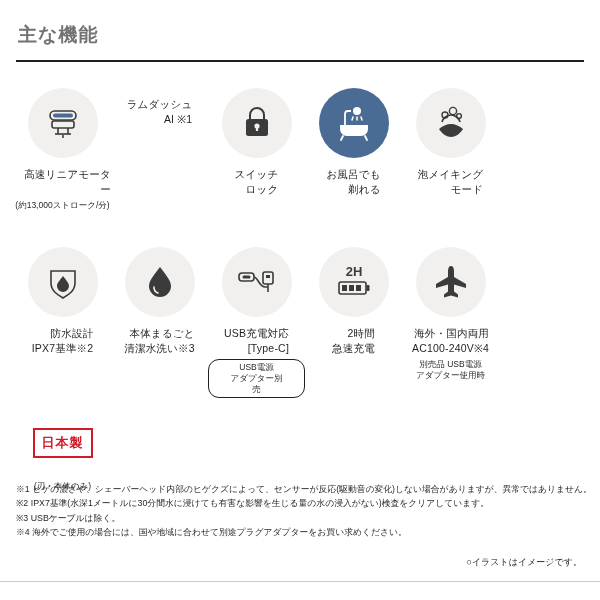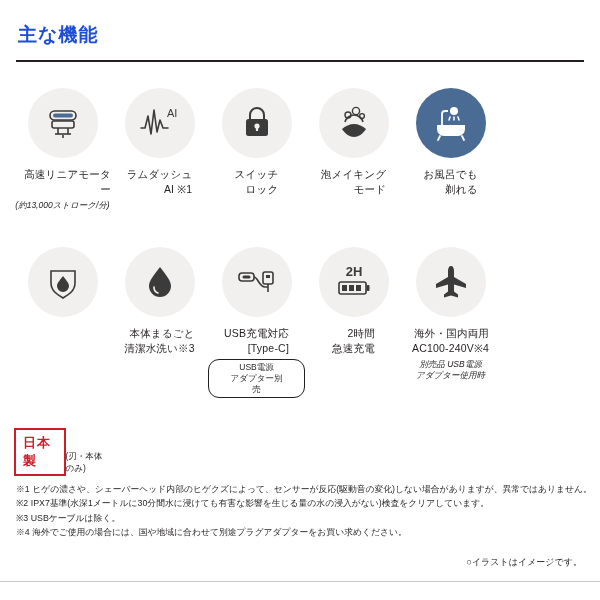--- a/index.html
+++ b/index.html
@@ -19,21 +19,21 @@
     width: 600px;
     height: 600px;
     box-sizing: border-box;
     padding: 0 14px;
   }
   .title {
     font-size: 19px;
     font-weight: bold;
     letter-spacing: 1px;
     padding: 22px 4px 12px 4px;
-    color: #1d4ed8;
+    color: #737373;
   }
   .title-rule {
     border-bottom: 2px solid #231f20;
     margin: 0 2px 0 2px;
   }
 
   .grid {
     display: flex;
     flex-wrap: wrap;
     margin-top: 26px;
@@ -77,28 +77,27 @@
     white-space: pre-line;
     border: 1px solid #231f20;
     border-radius: 11px;
     padding: 2px 21px;
     display: inline-block;
   }
   .cell-sub.noborder {
     border: none;
     padding: 0;
     border-radius: 0;
-    font-style: italic;
   }
 
   
   .badge-cell {
     width: 97px;
     display: flex;
-    flex-direction: row;
+    flex-direction: column;
     align-items: center;
     justify-content: flex-start;
     padding-top: 20px;
     box-sizing: border-box;
   }
   .badge {
     border: 2px solid #d11b28;
     color: #d11b28;
     font-weight: bold;
     font-size: 13px;
@@ -159,92 +158,86 @@
             <path d="M14 33 L30 33" stroke="#3b3b3b" stroke-width="1.6"></path>
             <path d="M22 34 L22 37" stroke="#3b3b3b" stroke-width="1.6"></path>
           </svg>
         </span>
       </div>
       <div class="cell-label">高速リニアモーター</div>
       <div class="cell-sub noborder">(約13,000ストローク/分)</div>
     </div>
 
     <div class="cell">
-      <div class="circle">
-        <span>
-          <svg width="46" height="44" viewBox="0 0 46 44">
-            <path d="M4 27 L8 27 L11 15 L14 33 L17 9 L20 31 L23 19 L26 27 L31 27" fill="none" stroke="#3b3b3b" stroke-width="1.6" stroke-linejoin="round" stroke-linecap="round"></path>
-            <text x="30" y="16" font-family="Liberation Sans, sans-serif" font-size="11" fill="#3b3b3b">AI</text>
-          </svg>
-        </span>
-      </div>
       <div class="cell-label">ラムダッシュ
 AI ※1</div>
     </div>
 
     <div class="cell">
       <div class="circle">
         <span>
           <svg width="40" height="42" viewBox="0 0 40 42">
             <path d="M13 17 V13 a7 7 0 0 1 14 0 v4" fill="none" stroke="#3b3b3b" stroke-width="2"></path>
             <rect x="9" y="17" width="22" height="17" rx="2.5" fill="#3b3b3b"></rect>
             <circle cx="20" cy="24" r="2.6" fill="#f1f0ee"></circle>
             <rect x="18.9" y="24" width="2.2" height="5" fill="#f1f0ee"></rect>
           </svg>
         </span>
       </div>
       <div class="cell-label">スイッチ
 ロック</div>
     </div>
 
+
+    <div class="cell">
+      <div class="circle filled">
+        <span>
+          <svg width="44" height="44" viewBox="0 0 44 44">
+            <path d="M8 24 h28 v4 a7 7 0 0 1 -7 7 h-14 a7 7 0 0 1 -7 -7 z" fill="#ffffff"></path>
+            <path d="M11 35 l-2 4 M33 35 l2 4" stroke="#ffffff" stroke-width="1.8" stroke-linecap="round"></path>
+            <path d="M13 24 V13 a3 3 0 0 1 3 -3 h3" fill="none" stroke="#ffffff" stroke-width="1.8"></path>
+            <circle cx="25" cy="10" r="4" fill="#ffffff"></circle>
+            <path d="M21 16 l-1 3 M25 16 l0 3 M29 16 l1 3" stroke="#ffffff" stroke-width="1.5" stroke-linecap="round"></path>
+          </svg>
+        </span>
+      </div>
+      <div class="cell-label">お風呂でも
+剃れる</div>
+    </div>
 
     <div class="cell">
       <div class="circle">
         <span>
           <svg width="46" height="44" viewBox="0 0 46 44">
             <path d="M11 28 c3 -3 8 -5 12 -5 c4 0 9 2 12 5 c-3 5 -8 8 -12 8 c-4 0 -9 -3 -12 -8 z" fill="#3b3b3b"></path>
             <path d="M14 21 c1 -4 5 -7 9 -7 c4 0 8 3 9 7" fill="none" stroke="#3b3b3b" stroke-width="1.6"></path>
             <circle cx="17" cy="14" r="3" fill="none" stroke="#3b3b3b" stroke-width="1.4"></circle>
             <circle cx="25" cy="10" r="3.6" fill="none" stroke="#3b3b3b" stroke-width="1.4"></circle>
             <circle cx="31" cy="15" r="2.4" fill="none" stroke="#3b3b3b" stroke-width="1.4"></circle>
           </svg>
         </span>
       </div>
       <div class="cell-label">泡メイキング
 モード</div>
     </div>
-
-    <div class="cell">
-      <div class="circle filled">
-        <span>
-          <svg width="44" height="44" viewBox="0 0 44 44">
-            <path d="M8 24 h28 v4 a7 7 0 0 1 -7 7 h-14 a7 7 0 0 1 -7 -7 z" fill="#ffffff"></path>
-            <path d="M11 35 l-2 4 M33 35 l2 4" stroke="#ffffff" stroke-width="1.8" stroke-linecap="round"></path>
-            <path d="M13 24 V13 a3 3 0 0 1 3 -3 h3" fill="none" stroke="#ffffff" stroke-width="1.8"></path>
-            <circle cx="25" cy="10" r="4" fill="#ffffff"></circle>
-            <path d="M21 16 l-1 3 M25 16 l0 3 M29 16 l1 3" stroke="#ffffff" stroke-width="1.5" stroke-linecap="round"></path>
-          </svg>
-        </span>
-      </div>
-      <div class="cell-label">お風呂でも
-剃れる</div>
-    </div>
   </div>
 
   <div class="grid">
 
     <div class="cell">
       <div class="circle">
         <span>
           <svg width="44" height="44" viewBox="0 0 44 44">
             <path d="M10 11 h24 v12 c0 8 -7 12 -12 15 c-5 -3 -12 -7 -12 -15 z" fill="none" stroke="#3b3b3b" stroke-width="1.6"></path>
             <path d="M22 16 c3 4 6 7 6 10 a6 6 0 0 1 -12 0 c0 -3 3 -6 6 -10 z" fill="#3b3b3b"></path>
           </svg>
         </span>
       </div>
+      <div class="cell-label">防水設計
+IPX7基準※2</div>
     </div>
 
     <div class="cell">
       <div class="circle">
         <span>
           <svg width="40" height="44" viewBox="0 0 40 44">
             <path d="M20 7 c5 7 11 13 11 19 a11 11 0 0 1 -22 0 c0 -6 6 -12 11 -19 z" fill="#3b3b3b"></path>
             <path d="M14 27 a6 6 0 0 0 4 6" fill="none" stroke="#f1f0ee" stroke-width="1.6" stroke-linecap="round"></path>
           </svg>
         </span>

